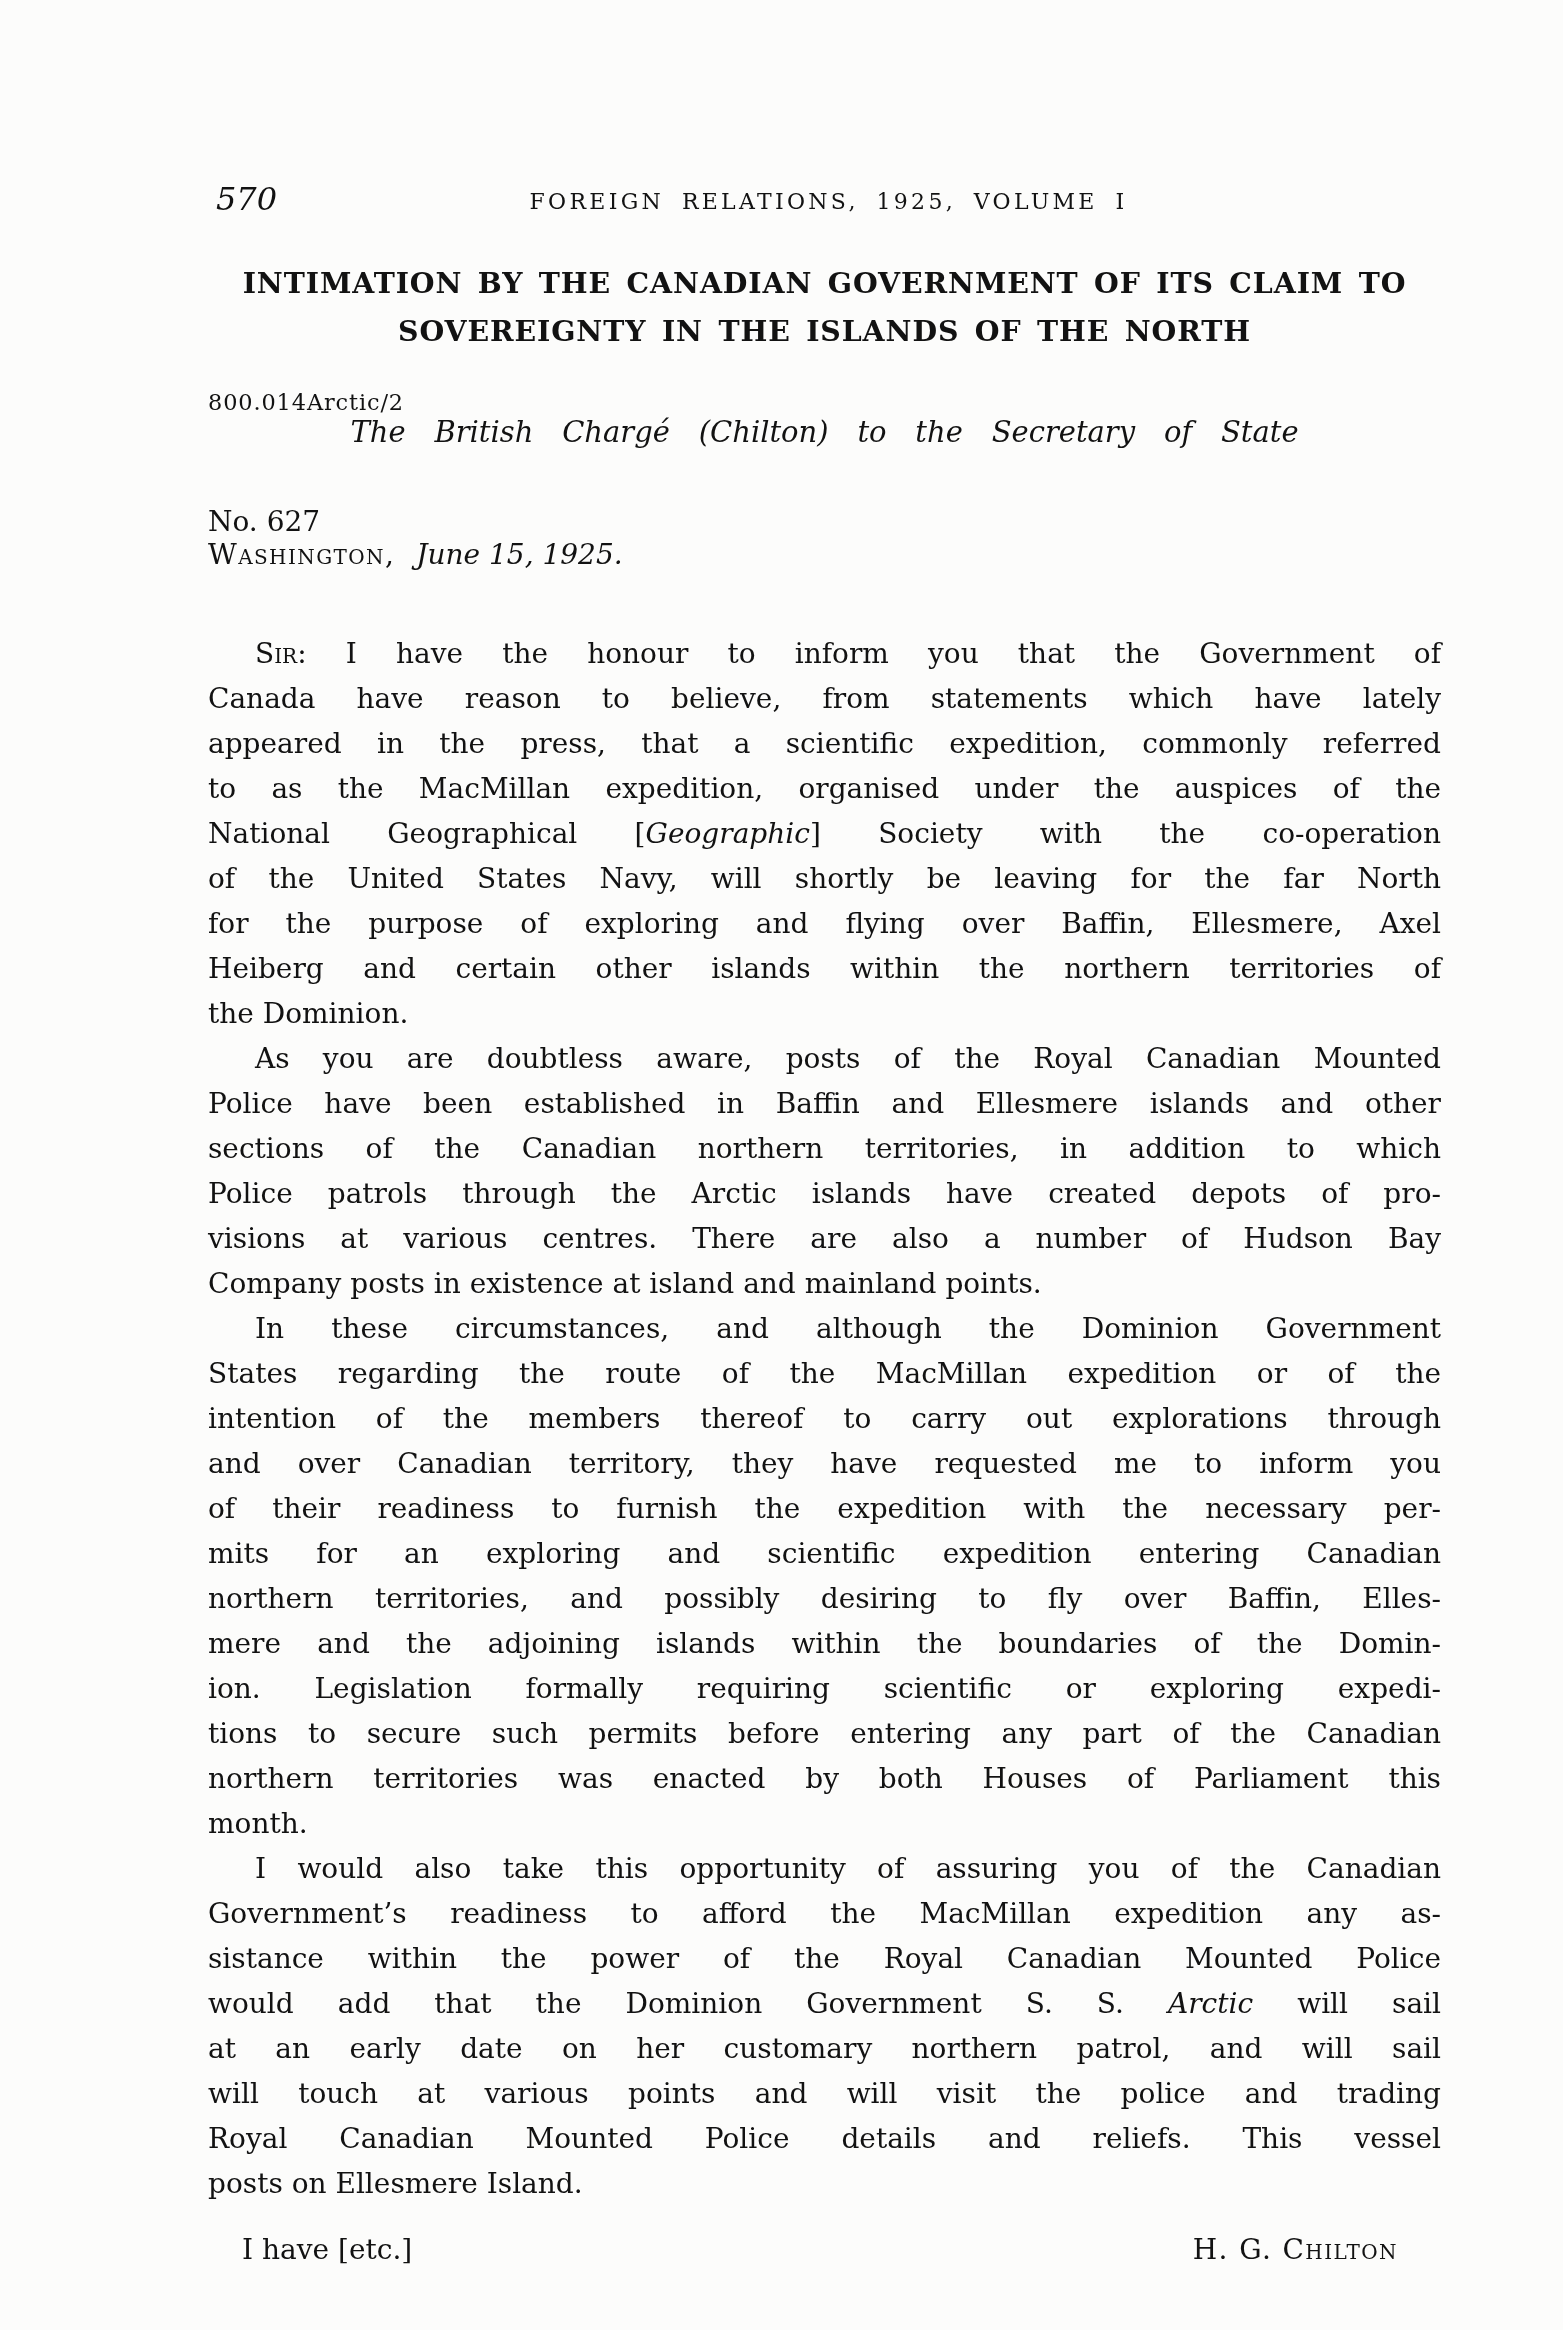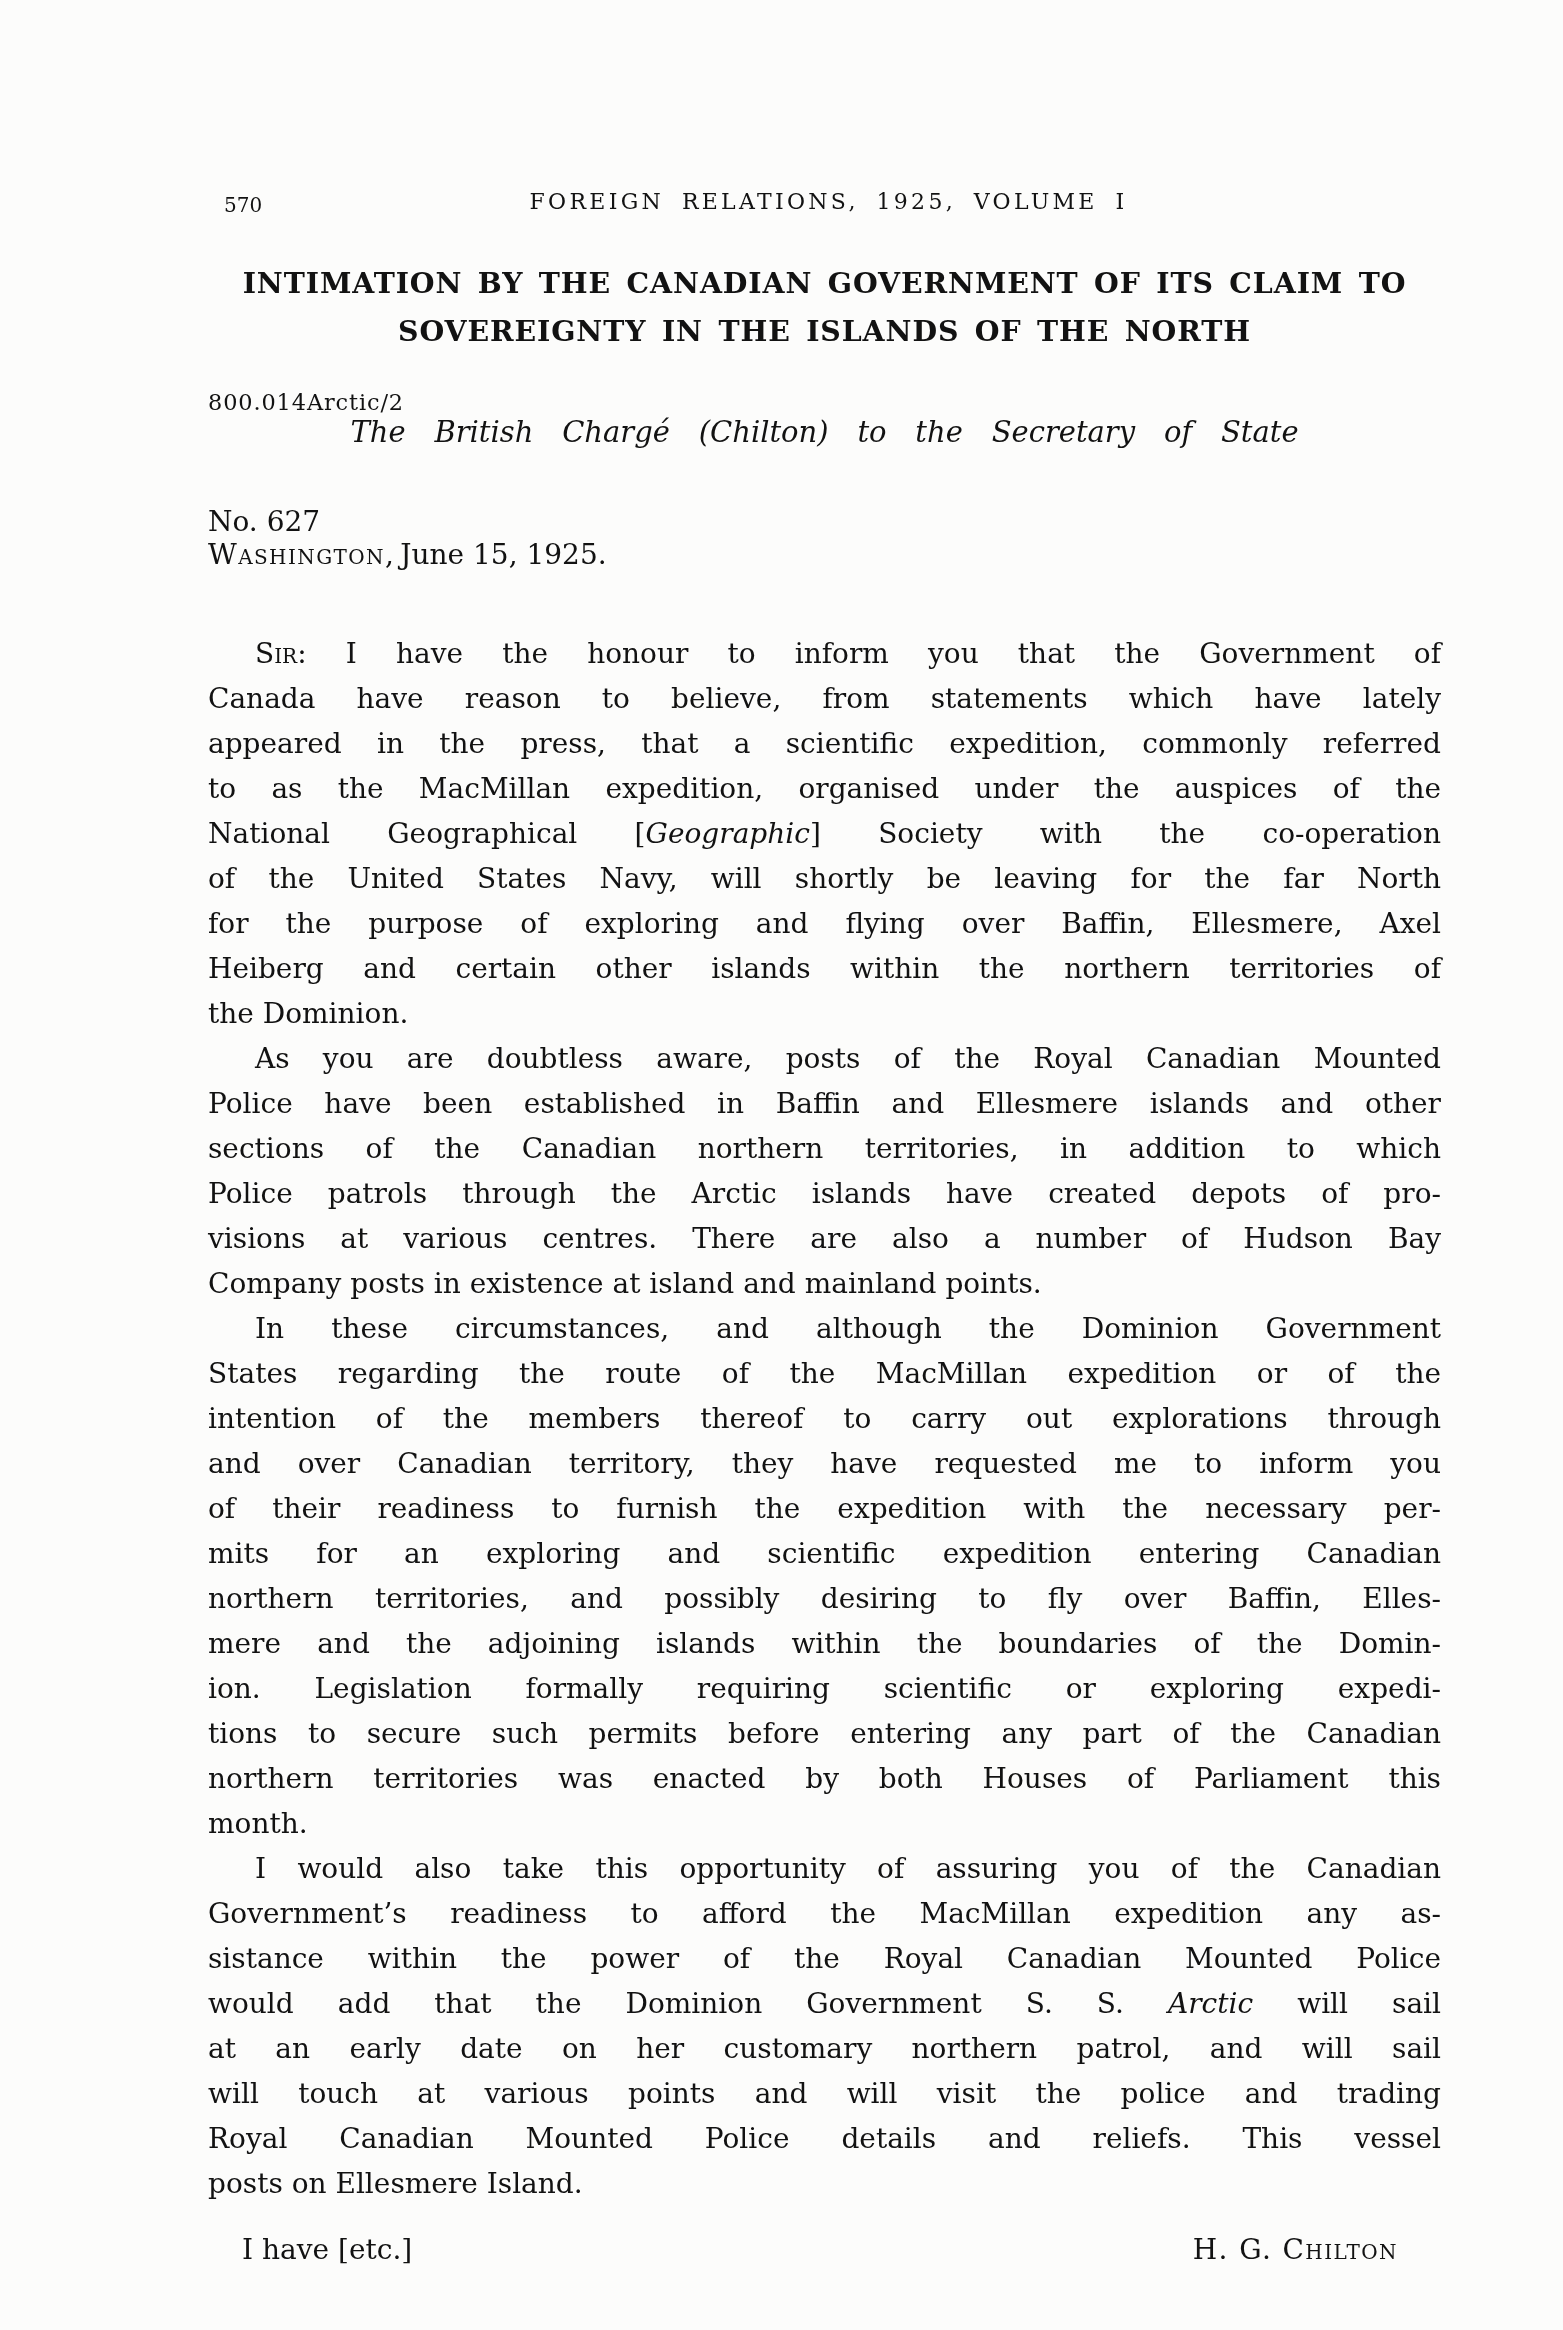--- a/index.html
+++ b/index.html
@@ -14,22 +14,22 @@
   }
   .content {
     position: absolute;
     left: 208px;
     top: 181px;
     width: 1233px;
   }
   
   .header { position: relative; height: 34px; }
   .page-number {
-    position: absolute; left: 16px; bottom: 0;
-    font-size: 20px; line-height: 1;
+    position: absolute; left: 8px; bottom: 0;
+    font-size: 32px; line-height: 1; font-style: italic;
   }
   .running-header {
     position: absolute; left: 8px; right: 0; bottom: 1.9px;
     text-align: center;
     font-size: 22px; line-height: 1;
     letter-spacing: 3.3px; word-spacing: 7.5px;
   }
   
   .title {
     margin-top: 44px;
@@ -56,21 +56,21 @@
     margin-top: 56px;
     display: flex;
     justify-content: space-between;
     align-items: baseline;
     font-size: 28px;
     flex-direction: column;
   }
   .sc { font-variant: small-caps; }
   .it { font-style: italic; }
   .place { letter-spacing: 1.4px; }
-  .date { margin-left: 5px; }
+  .date { font-style: italic; margin-left: 21px; }
   
   .letter {
     margin-top: 60px;
     font-size: 28px;
     line-height: 45px;
   }
   .body-line {
     text-align: justify;
     text-align-last: justify;
   }

